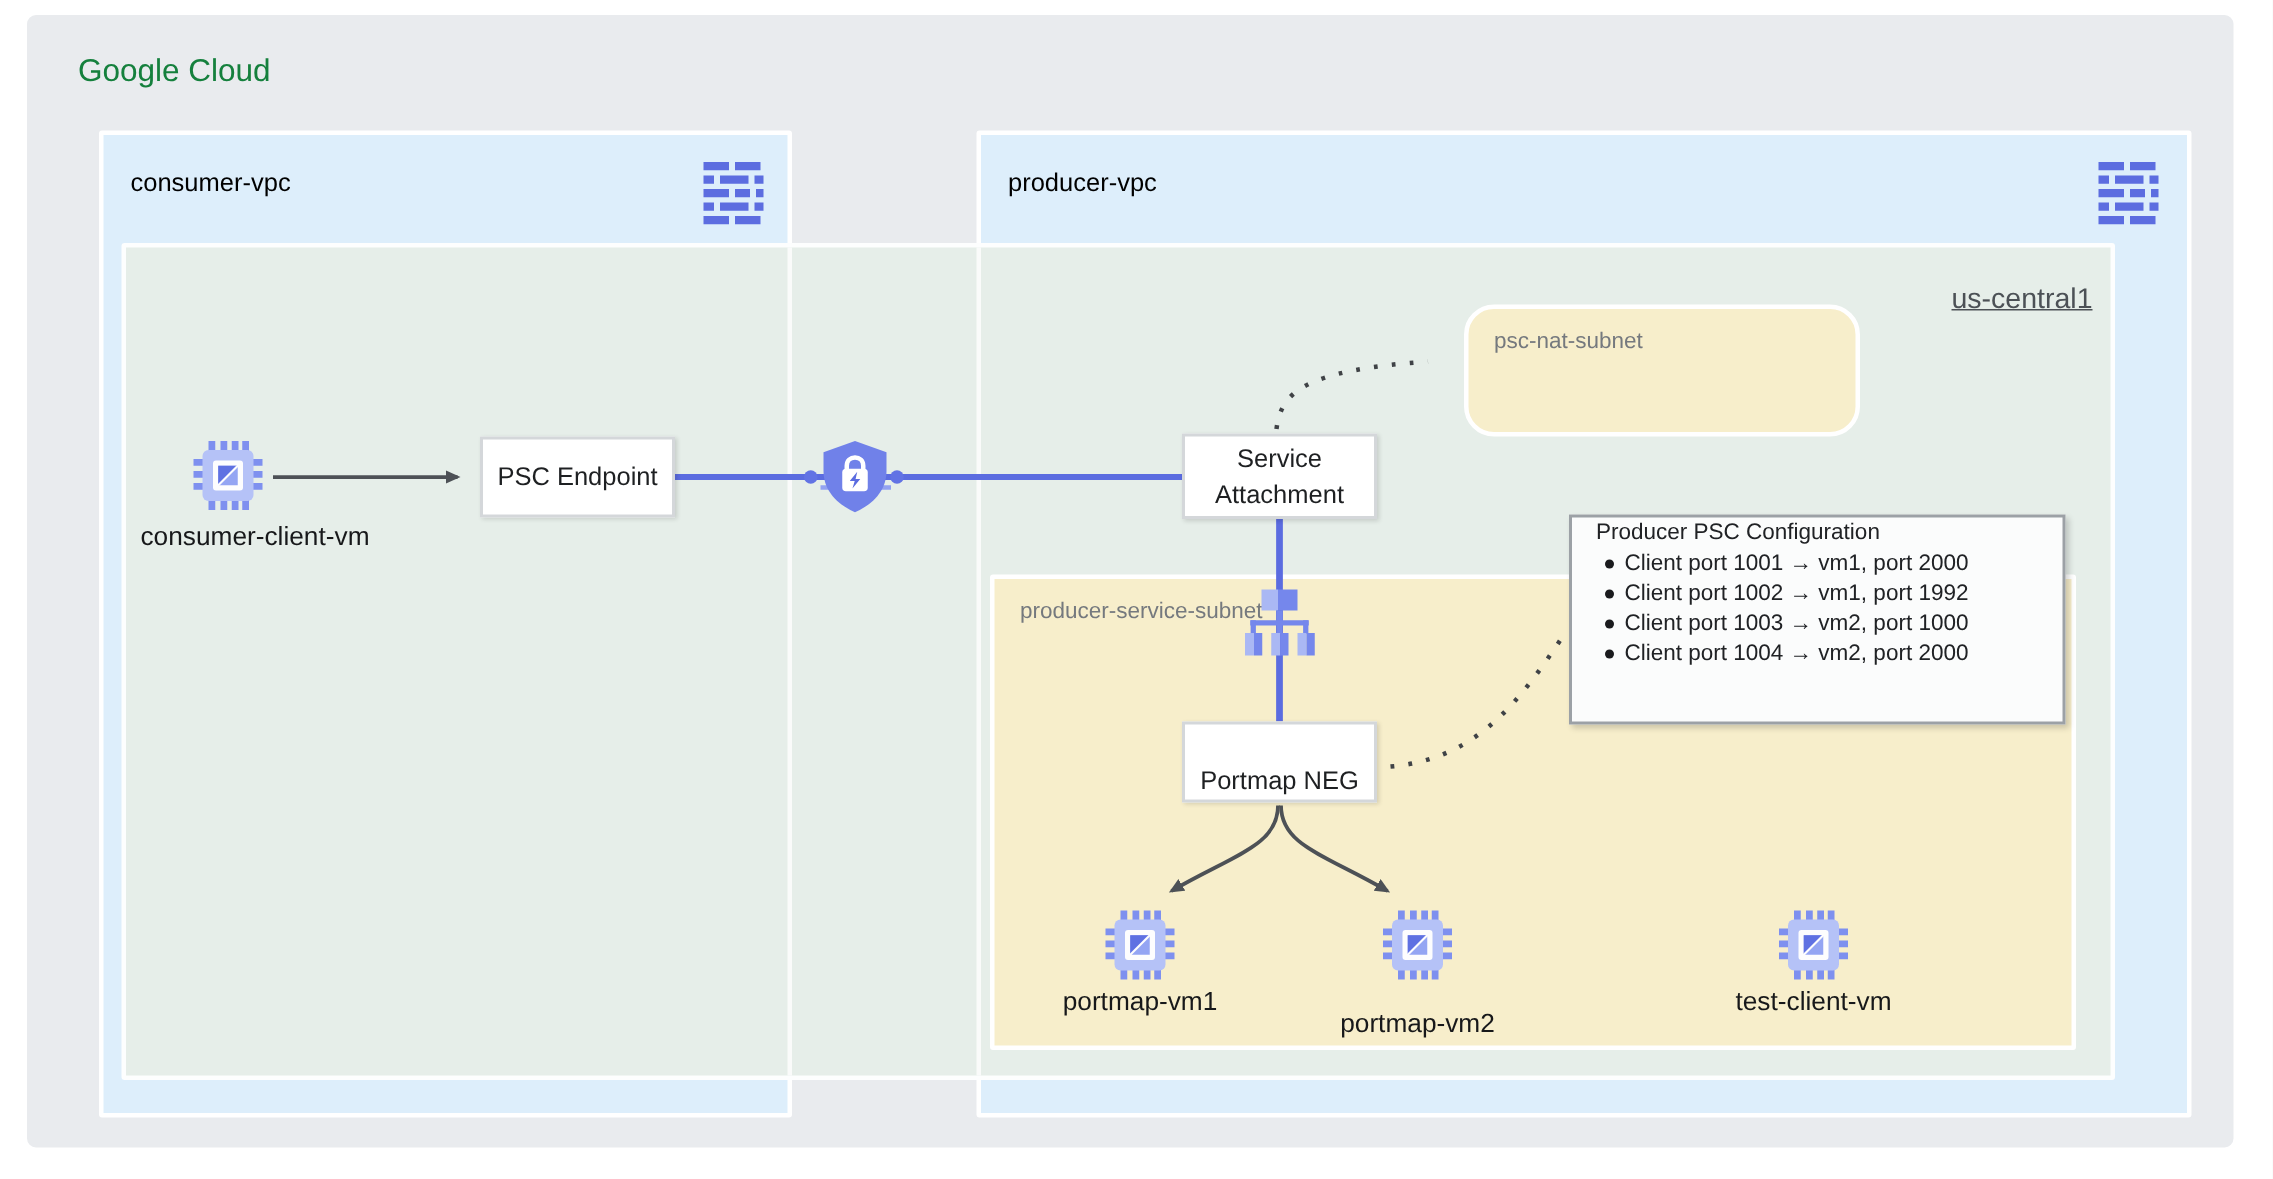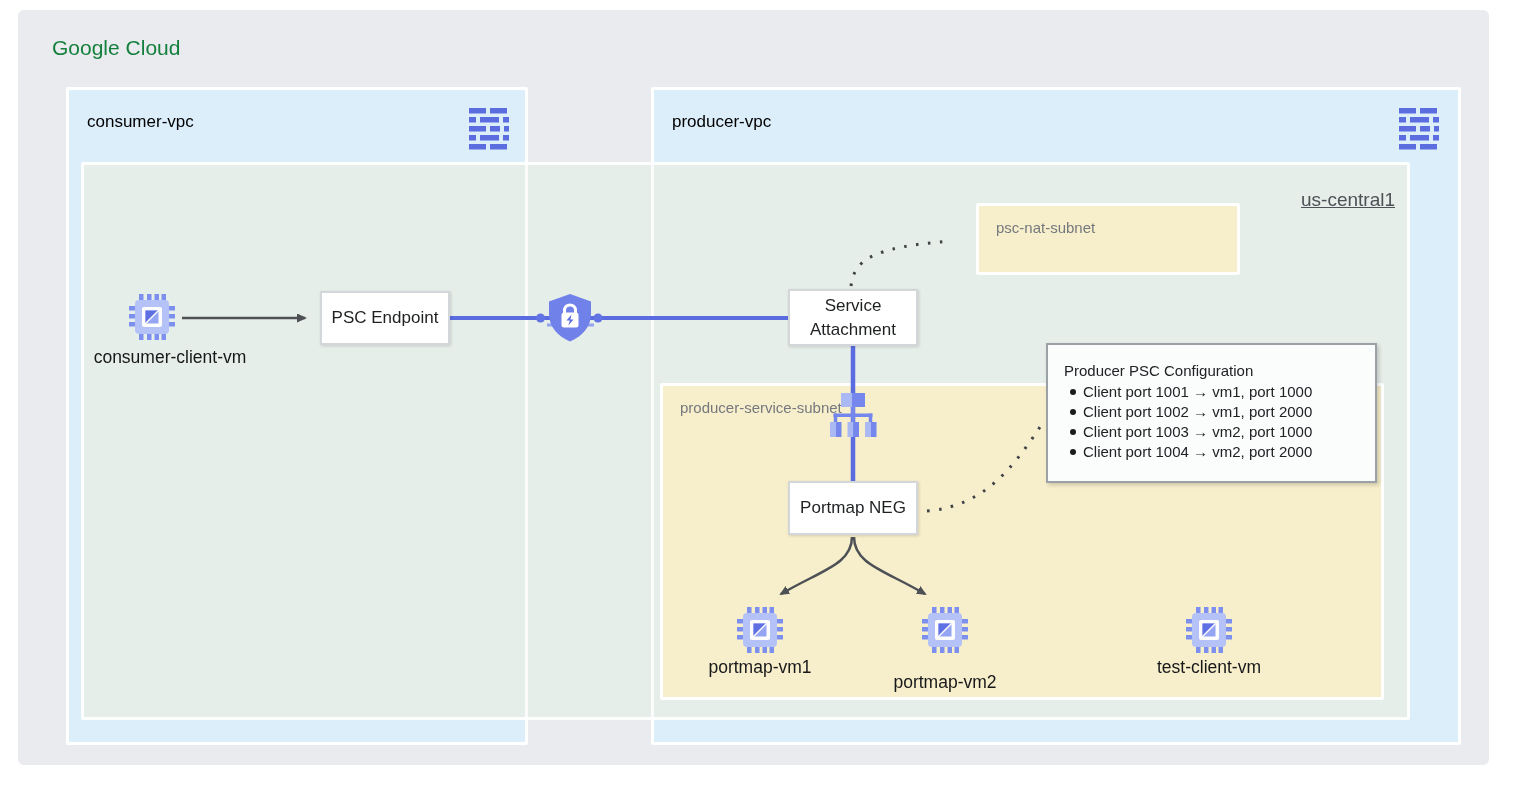--- a/index.html
+++ b/index.html
@@ -16,35 +16,35 @@
   .vpc.producer .vpc-icon{right:17px;}
   .region{position:absolute;left:63px;top:152px;width:1329px;height:558px;background:#e6eee9;
           border:3px solid rgba(255,255,255,0.92);box-sizing:border-box;border-radius:2px;}
   .region-label{position:absolute;right:12px;top:24px;font-size:19px;color:#4c5156;text-decoration:underline;}
   .vline{position:absolute;top:155px;width:3px;height:552px;background:rgba(255,255,255,0.78);}
   .vline.v1{left:507px;}
   .vline.v2{left:633px;}
   .subnet{position:absolute;background:#f7eecb;border:3px solid #ffffff;box-sizing:border-box;border-radius:2px;}
   .subnet-label{position:absolute;left:17px;top:13px;font-size:15px;color:#75797e;}
   .subnet.consumer-client{left:75px;top:229px;width:403px;height:211px;}
-  .subnet.psc-nat{left:958px;top:193px;width:264px;height:72px;}
+  .subnet.psc-nat{left:958px;top:193px;width:264px;height:88px;border-radius:20px;}
   .subnet.producer-service{left:642px;top:373px;width:724px;height:317px;}
   .connector-layer{position:absolute;left:0;top:0;width:1515px;height:786px;pointer-events:none;}
   .node-box{position:absolute;background:#ffffff;border:2px solid #d4d7da;box-sizing:border-box;
             box-shadow:1px 1px 3px rgba(0,0,0,0.14);display:flex;align-items:center;justify-content:center;
             flex-direction:column;font-size:17px;color:#1e2022;text-align:center;line-height:24px;}
   .node-box.psc-endpoint{left:320px;top:291px;width:130px;height:54px;}
   .node-box.service-attachment{left:788px;top:289px;width:130px;height:57px;}
-  .node-box.portmap-neg{left:788px;top:481px;width:130px;height:54px;}
+  .node-box.portmap-neg{left:788px;top:481px;width:130px;height:54px;justify-content:flex-end;}
   .icon-abs{position:absolute;}
   .vm-icon{width:48px;height:48px;}
   .vm-label{position:absolute;width:220px;text-align:center;font-size:17.5px;color:#17181a;}
   .config-note{position:absolute;left:1046px;top:343px;width:331px;height:140px;background:#fbfcfc;
                border:2.5px solid #9ca1a6;box-sizing:border-box;box-shadow:2px 2px 4px rgba(0,0,0,0.18);
-               padding:17px 10px 0 16px;font-size:15px;color:#202225;}
+               padding:1px 10px 0 16px;font-size:15px;color:#202225;}
   .config-title{margin-bottom:3px;}
   .config-item{position:relative;padding-left:19px;line-height:20px;}
   .config-item .dot{position:absolute;left:6px;top:7px;width:6px;height:6px;border-radius:50%;background:#1a1b1d;}
 </style>
 </head>
 <body>
 
 <div class="canvas">
   <div class="frame">
     <div class="gcp-title">Google Cloud</div>
@@ -255,18 +255,18 @@
     <line x1="31" y1="17" x2="17" y2="31" stroke="#fdfdfe" stroke-width="1.4"></line>
   </svg>
 
   <div class="vm-label" style="left:60px;top:347px;">consumer-client-vm</div>
   <div class="vm-label" style="left:650px;top:657px;">portmap-vm1</div>
   <div class="vm-label" style="left:835px;top:672px;">portmap-vm2</div>
   <div class="vm-label" style="left:1099px;top:657px;">test-client-vm</div>
 
   <div class="config-note">
     <div class="config-title">Producer PSC Configuration</div>
-    <div class="config-item"><span class="dot"></span><span>Client port 1001 → vm1, port 1000</span></div>
-    <div class="config-item"><span class="dot"></span><span>Client port 1002 → vm1, port 2000</span></div>
+    <div class="config-item"><span class="dot"></span><span>Client port 1001 → vm1, port 2000</span></div>
+    <div class="config-item"><span class="dot"></span><span>Client port 1002 → vm1, port 1992</span></div>
     <div class="config-item"><span class="dot"></span><span>Client port 1003 → vm2, port 1000</span></div>
     <div class="config-item"><span class="dot"></span><span>Client port 1004 → vm2, port 2000</span></div>
   </div>
 </div>
 
 </body></html>

